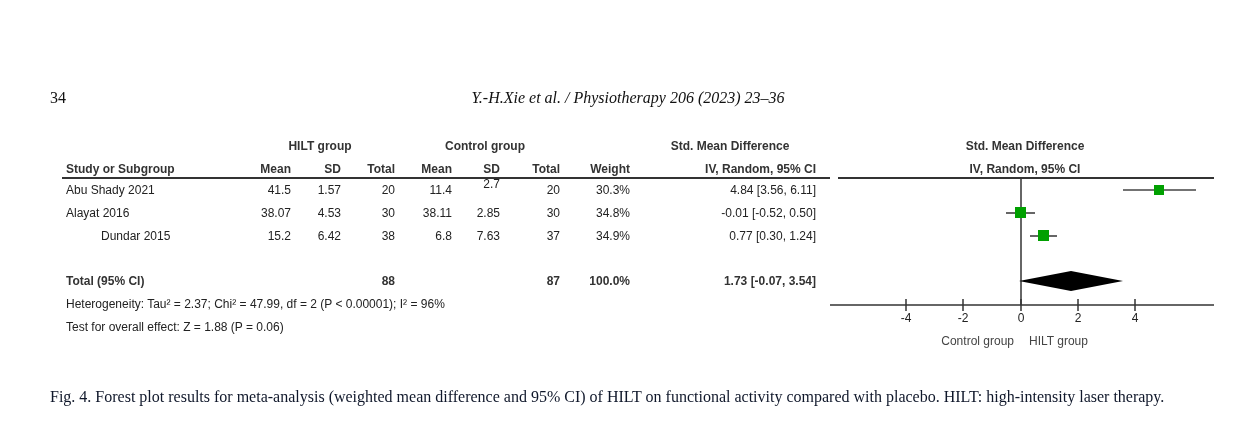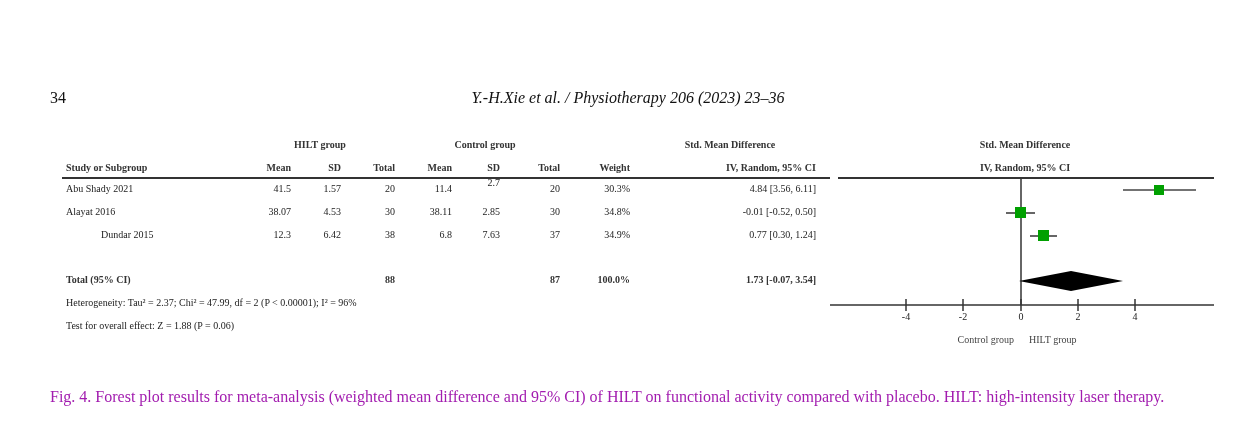--- a/index.html
+++ b/index.html
@@ -2,26 +2,26 @@
 <html><head>
 <meta charset="utf-8">
 <style>
   html, body { margin:0; padding:0; background:#ffffff; }
   body { width:1256px; height:434px; position:relative; overflow:hidden; color:#222; }
   .serif { font-family: "Liberation Serif", "DejaVu Serif", serif; }
   .sans { font-family: "Liberation Sans", "DejaVu Sans", sans-serif; }
   .abs { position:absolute; white-space:nowrap; }
   #page-number { left:50px; top:89px; font-size:16px; color:#111; }
   #running-head { left:0; width:1256px; top:89px; text-align:center; font-size:16px; font-style:italic; color:#111; }
-  .t { font-size:10px; color:#222;font-family:Liberation Serif, serif; }
+  .t { font-size:12px; color:#222; }
   .b { font-weight:bold; color:#333; }
   .r { text-align:right; }
   .c { text-align:center; }
   .hline { position:absolute; height:2px; background:#333; }
-  #caption { left:50px; top:386px; width:1180px; font-size:16px; line-height:22px; color:#a21caf; white-space:normal; }
+  #caption { left:50px; top:386px; width:1180px; font-size:16px; line-height:22px; color:#0f172a; white-space:normal; }
 </style>
 </head>
 <body>
 
 <div class="abs serif" id="page-number">34</div>
 <div class="abs serif" id="running-head">Y.-H.Xie et al. / Physiotherapy 206 (2023) 23–36</div>
 
 <div class="abs sans t b c" style="left:245px;width:150px;top:139px;">HILT group</div>
 <div class="abs sans t b c" style="left:405px;width:160px;top:139px;">Control group</div>
 <div class="abs sans t b c" style="left:620px;width:220px;top:139px;">Std. Mean Difference</div>
@@ -58,21 +58,21 @@
   <div class="abs sans t r" style="left:300px;width:41px;top:206px;">4.53</div>
   <div class="abs sans t r" style="left:345px;width:50px;top:206px;">30</div>
   <div class="abs sans t r" style="left:400px;width:52px;top:206px;">38.11</div>
   <div class="abs sans t r" style="left:460px;width:40px;top:206px;">2.85</div>
   <div class="abs sans t r" style="left:505px;width:55px;top:206px;">30</div>
   <div class="abs sans t r" style="left:560px;width:70px;top:206px;">34.8%</div>
   <div class="abs sans t r" style="left:640px;width:176px;top:206px;">-0.01 [-0.52, 0.50]</div>
 </div>
 <div>
   <div class="abs sans t" style="left:66px;top:229px;margin-left:35px;">Dundar 2015</div>
-  <div class="abs sans t r" style="left:230px;width:61px;top:229px;">12.3</div>
+  <div class="abs sans t r" style="left:230px;width:61px;top:229px;">15.2</div>
   <div class="abs sans t r" style="left:300px;width:41px;top:229px;">6.42</div>
   <div class="abs sans t r" style="left:345px;width:50px;top:229px;">38</div>
   <div class="abs sans t r" style="left:400px;width:52px;top:229px;">6.8</div>
   <div class="abs sans t r" style="left:460px;width:40px;top:229px;">7.63</div>
   <div class="abs sans t r" style="left:505px;width:55px;top:229px;">37</div>
   <div class="abs sans t r" style="left:560px;width:70px;top:229px;">34.9%</div>
   <div class="abs sans t r" style="left:640px;width:176px;top:229px;">0.77 [0.30, 1.24]</div>
 </div>
 
 <div>

